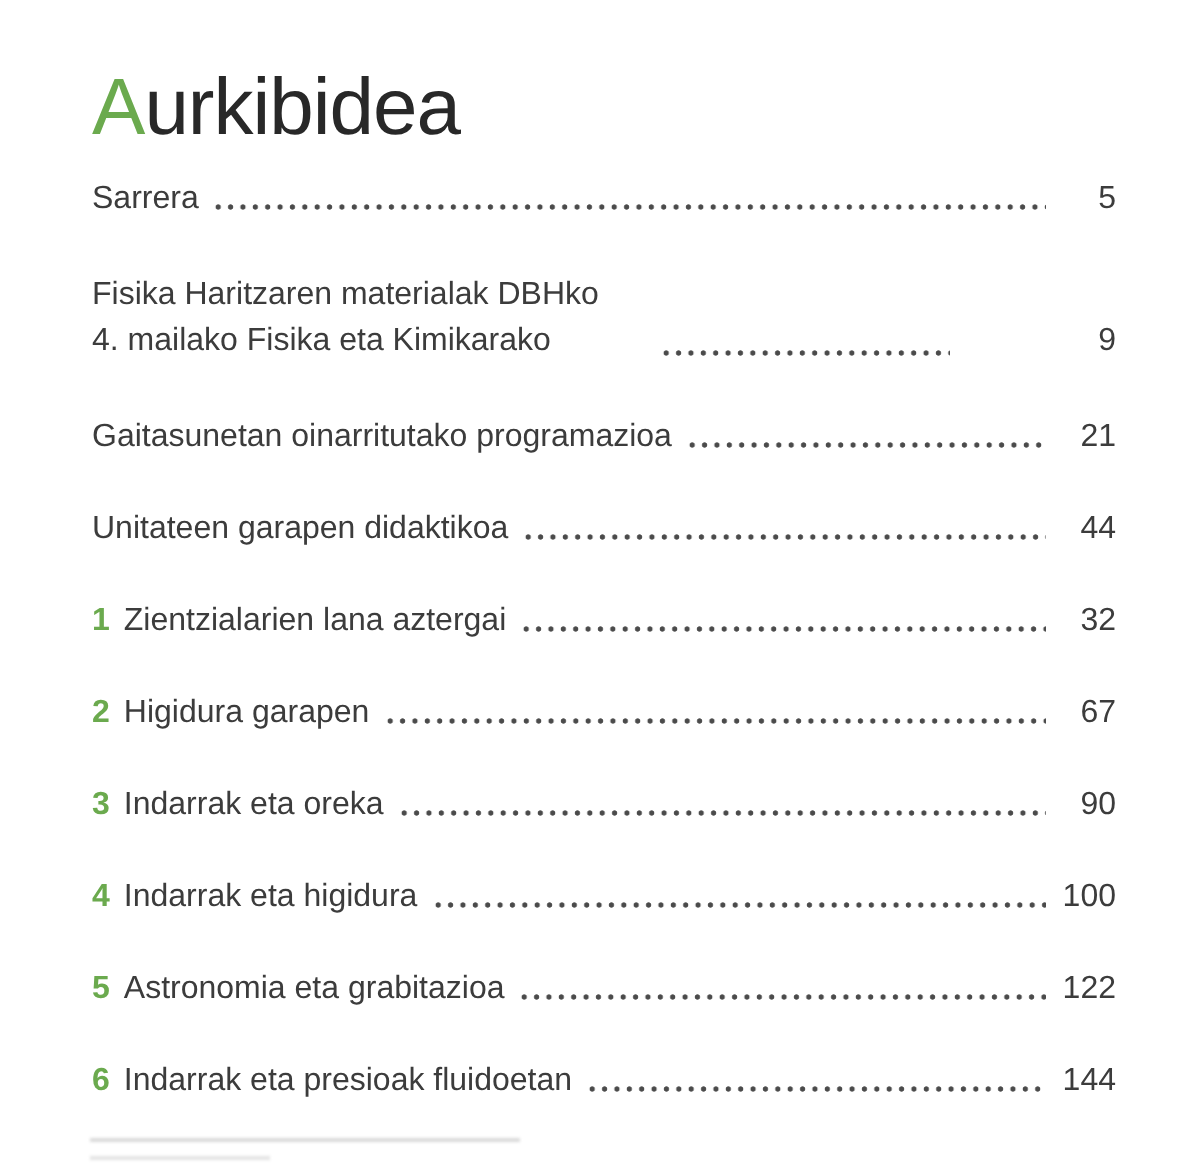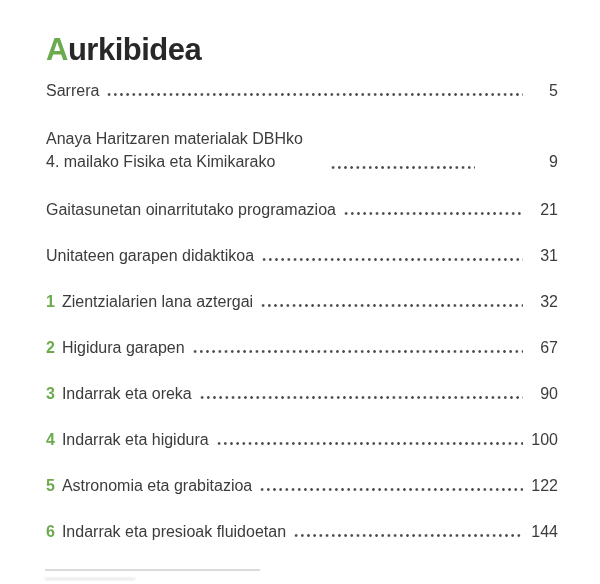--- a/index.html
+++ b/index.html
@@ -9,23 +9,23 @@
     height: 584px;
     box-sizing: border-box;
     background: #ffffff;
     font-family: "Liberation Sans", "DejaVu Sans", sans-serif;
     color: #3c3c3c;
     padding: 34px 42px 0 46px;
     overflow: hidden;
   }
   .title {
     margin: 0;
-    font-size: 31px;
+    font-size: 40px;
     line-height: 1;
-    font-weight: bold;
+    font-weight: normal;
     color: #282828;
     letter-spacing: -0.5px;
   }
   .title .initial { color: #6BAA4E; }
   .toc { margin-top: 16px; font-size: 16px; }
   .entry { margin-bottom: 27px; }
   .row {
     display: flex;
     align-items: flex-end;
     line-height: 19px;
@@ -78,41 +78,41 @@
 
     <div class="entry">
       <div class="row">
         <span class="label">Sarrera</span>
         <span class="leader"></span>
         <span class="pagenum">5</span>
       </div>
     </div>
 
     <div class="entry multiline">
-      <div class="line1">Anaya Haritzaren materialak DBHko</div>
+      <div class="line1">Fisika Haritzaren materialak DBHko</div>
       <div class="row">
         <span class="label">4. mailako Fisika eta Kimikarako</span>
         <span class="leader"></span>
         <span class="pagenum">9</span>
       </div>
     </div>
 
     <div class="entry">
       <div class="row">
         <span class="label">Gaitasunetan oinarritutako programazioa</span>
         <span class="leader"></span>
         <span class="pagenum">21</span>
       </div>
     </div>
 
     <div class="entry">
       <div class="row">
         <span class="label">Unitateen garapen didaktikoa</span>
         <span class="leader"></span>
-        <span class="pagenum">31</span>
+        <span class="pagenum">44</span>
       </div>
     </div>
 
     <div class="entry">
       <div class="row">
         <span class="num">1</span>
         <span class="label">Zientzialarien lana aztergai</span>
         <span class="leader"></span>
         <span class="pagenum">32</span>
       </div>

